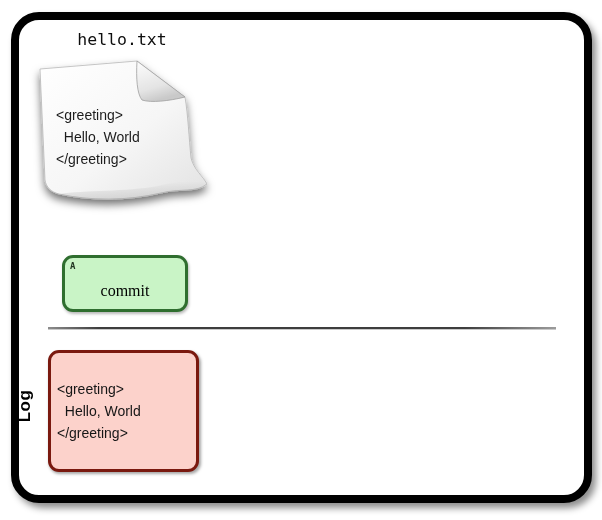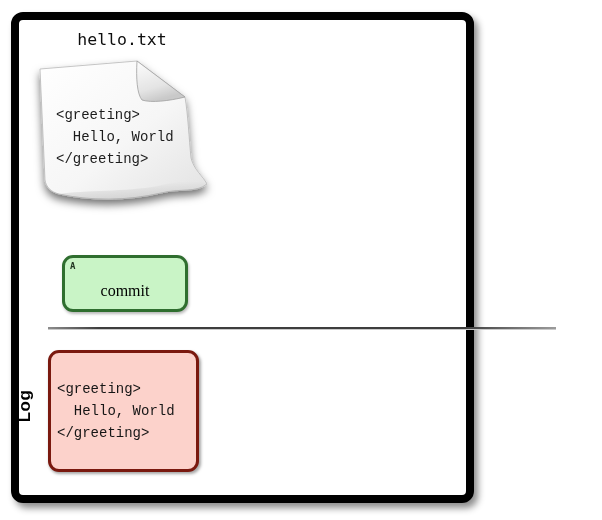--- a/index.html
+++ b/index.html
@@ -8,25 +8,25 @@
     width: 602px;
     height: 520px;
     background: #ffffff;
     font-family: "Liberation Sans", sans-serif;
     overflow: hidden;
   }
   .frame {
     position: absolute;
     left: 11px;
     top: 12px;
-    width: 463px;
+    width: 581px;
     height: 491px;
     box-sizing: border-box;
     border: 8px solid #000;
-    border-radius: 12px;
+    border-radius: 28px;
     background: #fff;
     box-shadow: 4px 5px 7px rgba(0,0,0,0.45);
   }
   .frame-inner {
     position: absolute;
     left: 0; top: 0; right: 0; bottom: 0;
     overflow: visible;
   }
   .file-title {
     position: absolute;
@@ -42,21 +42,21 @@
   .paper-svg {
     position: absolute;
     left: 14px;
     top: 40px;
     width: 185px;
     height: 150px;
     overflow: visible;
   }
   .code {
     margin: 0;
-    font-family: Liberation Mono, monospace;
+    font-family: Liberation Sans, sans-serif;
     font-size: 14px;
     line-height: 22px;
     color: #1c1c1c;
     white-space: pre;
   }
   .paper-code {
     position: absolute;
     left: 37px;
     top: 84px;
   }

